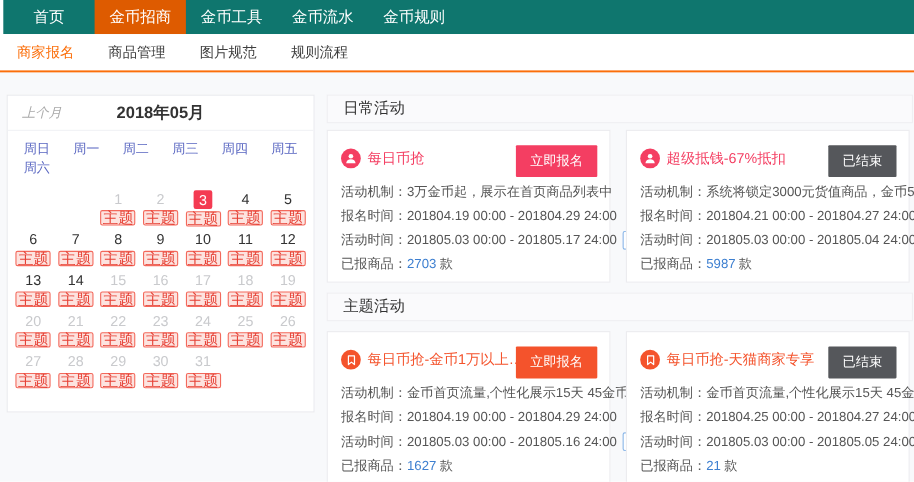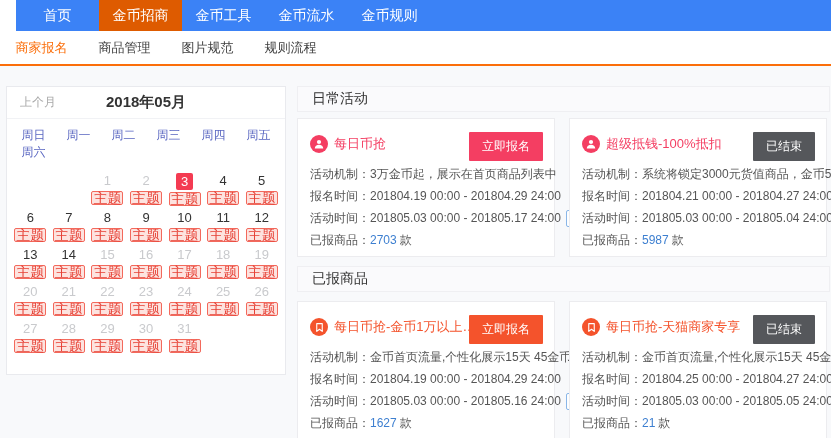--- a/index.html
+++ b/index.html
@@ -1,36 +1,36 @@
 <!DOCTYPE html>
 <html><head>
 <meta charset="utf-8">
 <style>
   html,body{margin:0;padding:0;}
   .screen{position:relative;width:831px;height:438px;overflow:hidden;background:#fff;
           font-family:"Liberation Sans","DejaVu Sans",sans-serif;}
   
-  .topnav{position:absolute;top:0;left:16px;right:0;height:31px;background:#3b82f6;display:flex;}
+  .topnav{position:absolute;top:0;left:3px;right:0;height:31px;background:#0f766e;display:flex;}
   .nav-item{width:83px;display:flex;align-items:center;justify-content:center;
             color:#fff;font-size:14px;cursor:pointer;}
   .nav-item.active{background:#DE5B00;}
   
   .subnav{position:absolute;top:31px;left:0;right:0;height:33px;background:#fff;
           border-bottom:2px solid #FB6E0A;display:flex;}
   .subnav-item{width:83px;display:flex;align-items:center;justify-content:center;
                color:#3f3f3f;font-size:13px;cursor:pointer;}
   .subnav-item.active{color:#FB6E0A;}
   
   .content{position:absolute;top:66px;left:0;right:0;bottom:0;background:#F8F9FB;}
   
   .calendar{position:absolute;left:6px;top:20px;width:280px;height:289px;background:#fff;
             border:1px solid #E9EAEE;box-sizing:border-box;}
   .cal-head{height:31px;position:relative;display:flex;align-items:center;justify-content:center;
             border-bottom:1px solid #F1F2F5;}
-  .prev-month{position:absolute;left:13px;font-size:12px;color:#A9A9A9;cursor:pointer;}
+  .prev-month{position:absolute;left:13px;font-size:12px;color:#A9A9A9;cursor:pointer;font-style:italic;}
   .cal-title{font-size:15px;color:#333;font-weight:600;}
   .weekdays{display:grid;grid-template-columns:repeat(6,1fr);padding:8px 4px 0;}
   .weekday{text-align:center;font-size:12px;color:#5966C1;}
   .cal-grid{display:grid;grid-template-columns:repeat(7,1fr);row-gap:6px;padding:12px 4px 0;}
   .cell{height:31px;display:flex;flex-direction:column;align-items:center;cursor:pointer;}
   .num{font-size:13px;line-height:16px;color:#333;}
   .cell.muted .num{color:#C9CACD;}
   .cell.selected .num{background:#F43B52;color:#fff;width:17px;height:17px;line-height:17px;
                       text-align:center;border-radius:2px;}
   .day-badge{margin-top:2px;font-size:14px;line-height:10px;padding:1px 1px;border-radius:2px;
@@ -284,40 +284,40 @@
         </div>
           <div class="card pink">
           <div class="card-head">
             <span class="ico">
               <svg viewBox="0 0 24 24" width="12" height="12">
                 <circle cx="12" cy="8" r="4.2" fill="#fff"></circle>
                 <path d="M3.5 21c0-4.7 3.8-7.5 8.5-7.5s8.5 2.8 8.5 7.5z" fill="#fff"></path>
               </svg>
             </span>
 
-            <span class="card-title">超级抵钱-100%抵扣</span>
+            <span class="card-title">超级抵钱-67%抵扣</span>
             <button class="card-btn btn-gray">已结束</button>
           </div>
           <div class="line">
             <span>活动机制：</span><span>系统将锁定3000元货值商品，金币50%抵扣</span>
           </div>
           <div class="line">
             <span>报名时间：</span><span>201804.21 00:00 - 201804.27 24:00</span>
           </div>
           <div class="line">
             <span>活动时间：</span><span>201805.03 00:00 - 201805.04 24:00</span>
           </div>
           <div class="line">
             <span>已报商品：</span><span class="count">5987</span><span class="unit">款</span>
           </div>
         </div>
         </div>
 
       <div class="section-head" id="theme-head">
-        <span>已报商品</span>
+        <span>主题活动</span>
       </div>
 
       <div class="cards" id="theme-cards">
           <div class="card orange">
           <div class="card-head">
 
             <span class="ico">
               <svg viewBox="0 0 24 24" width="11" height="11">
                 <path d="M6 3.5h12v17l-6-4.8-6 4.8z" fill="none" stroke="#fff" stroke-width="2.4" stroke-linejoin="round"></path>
               </svg>

